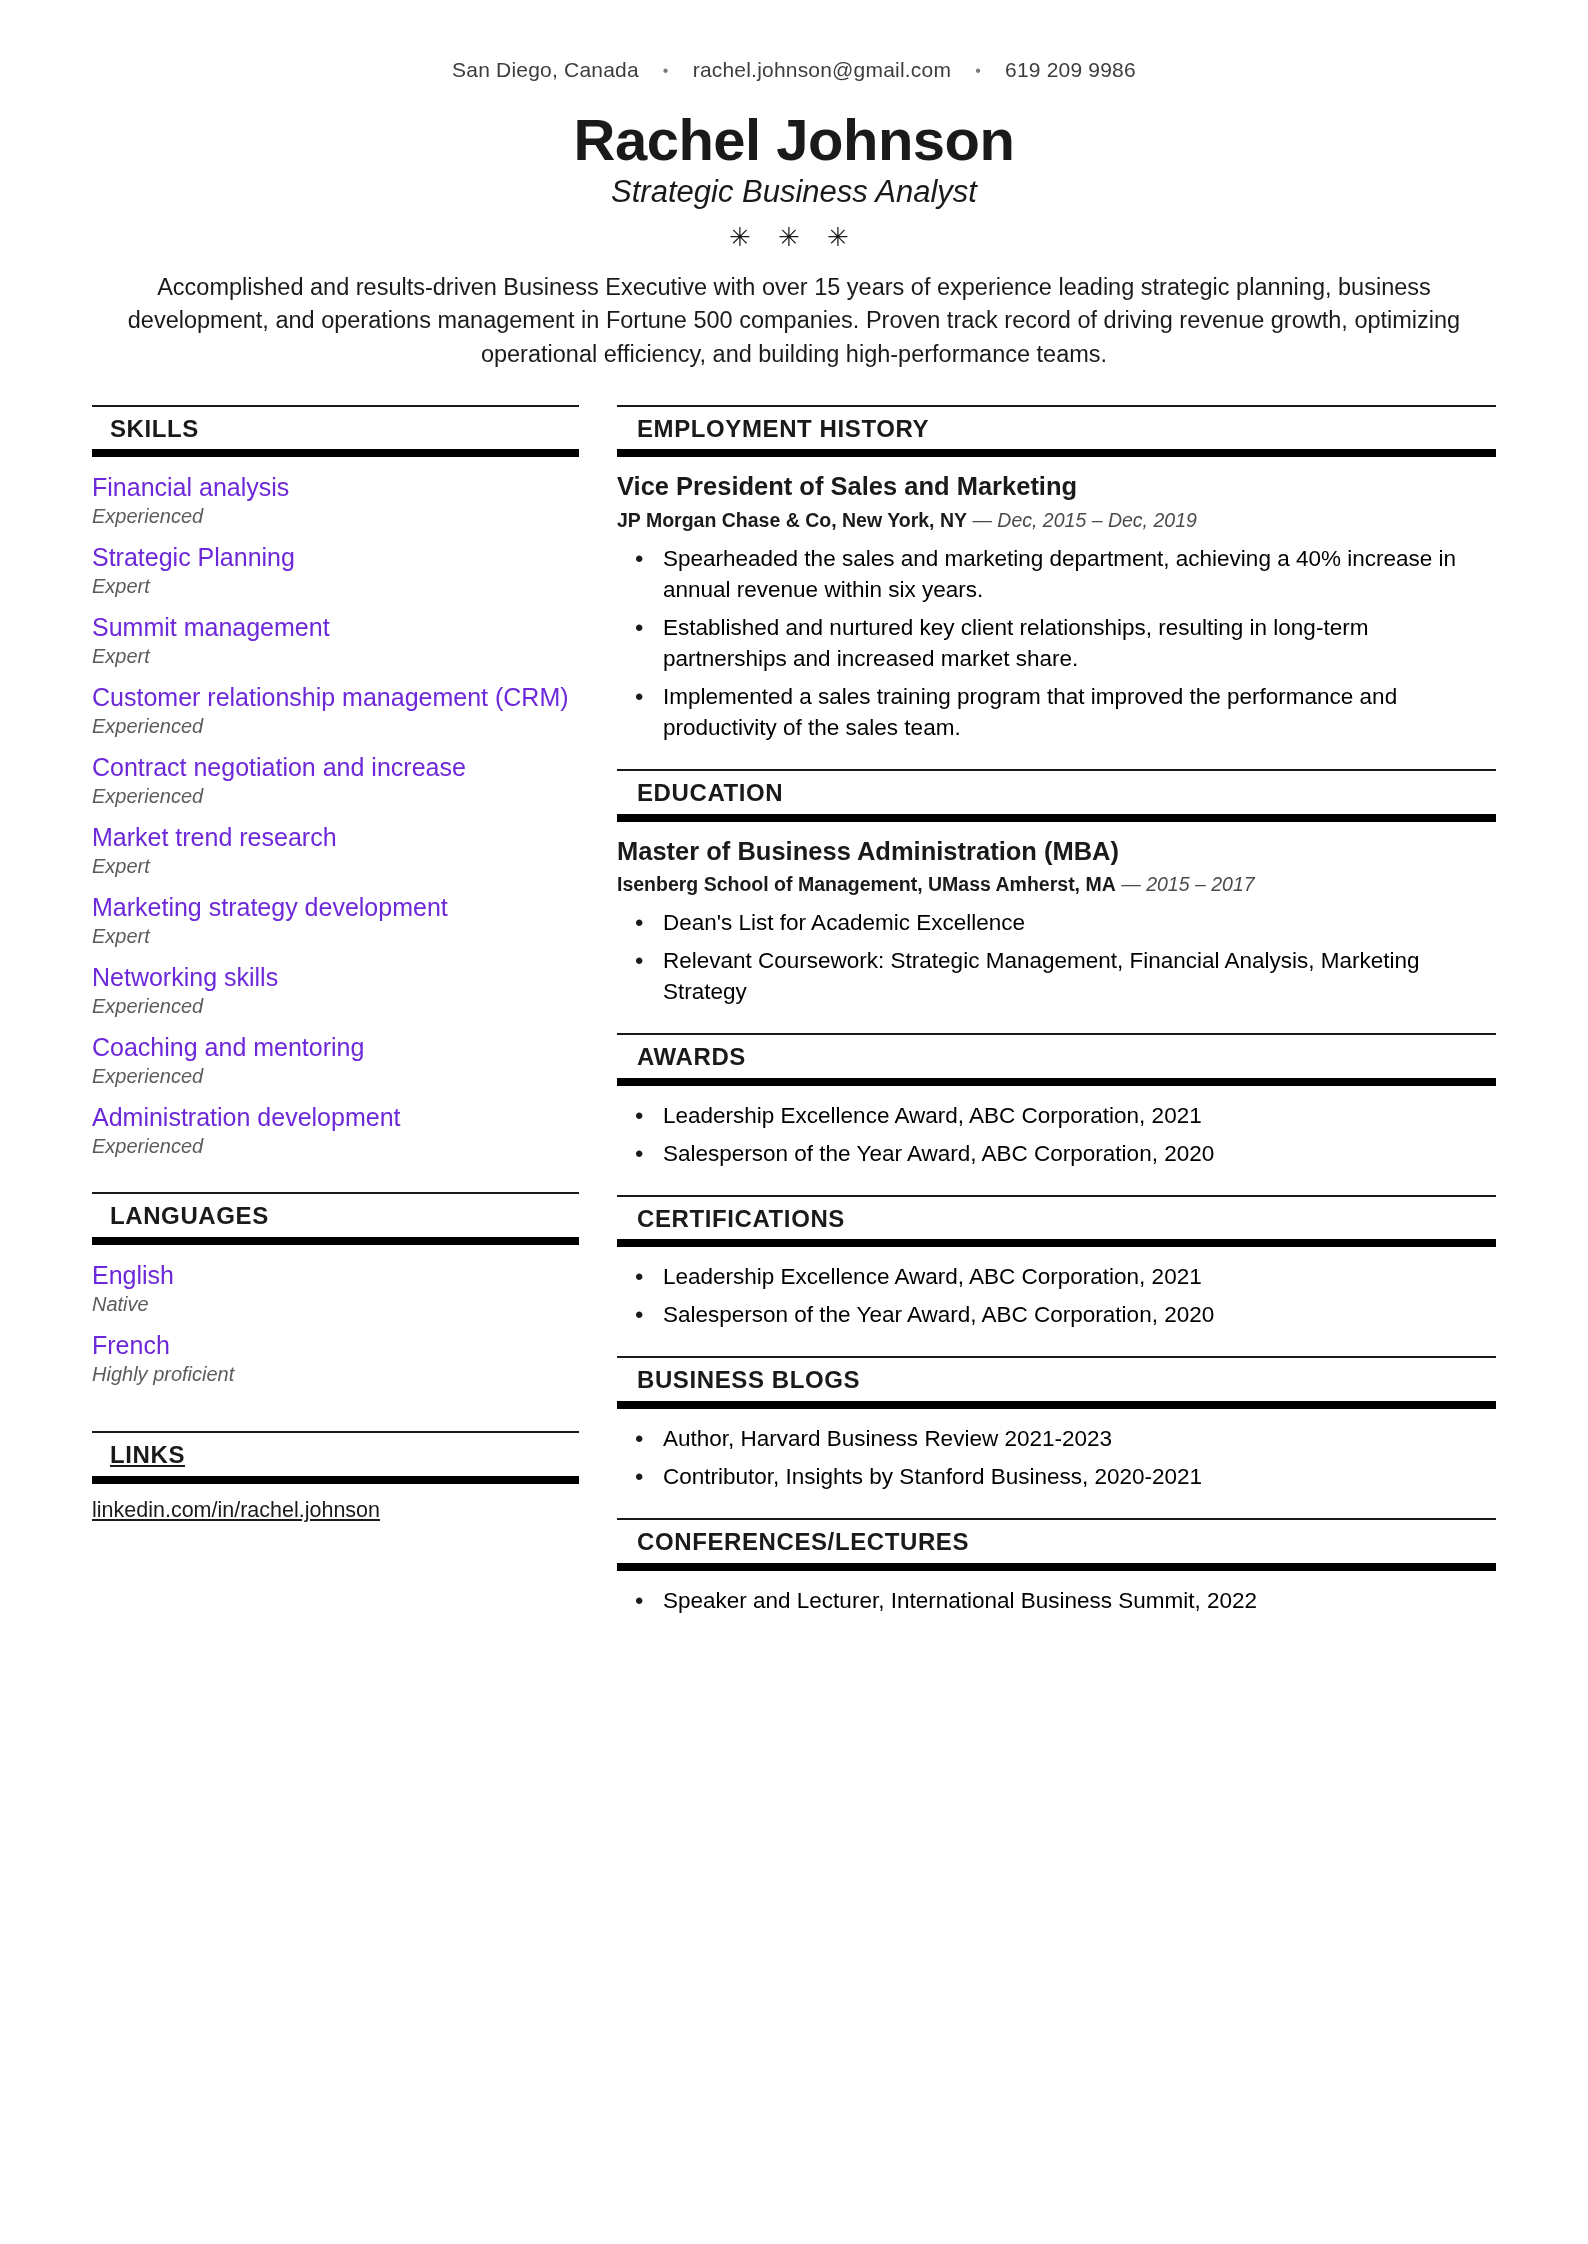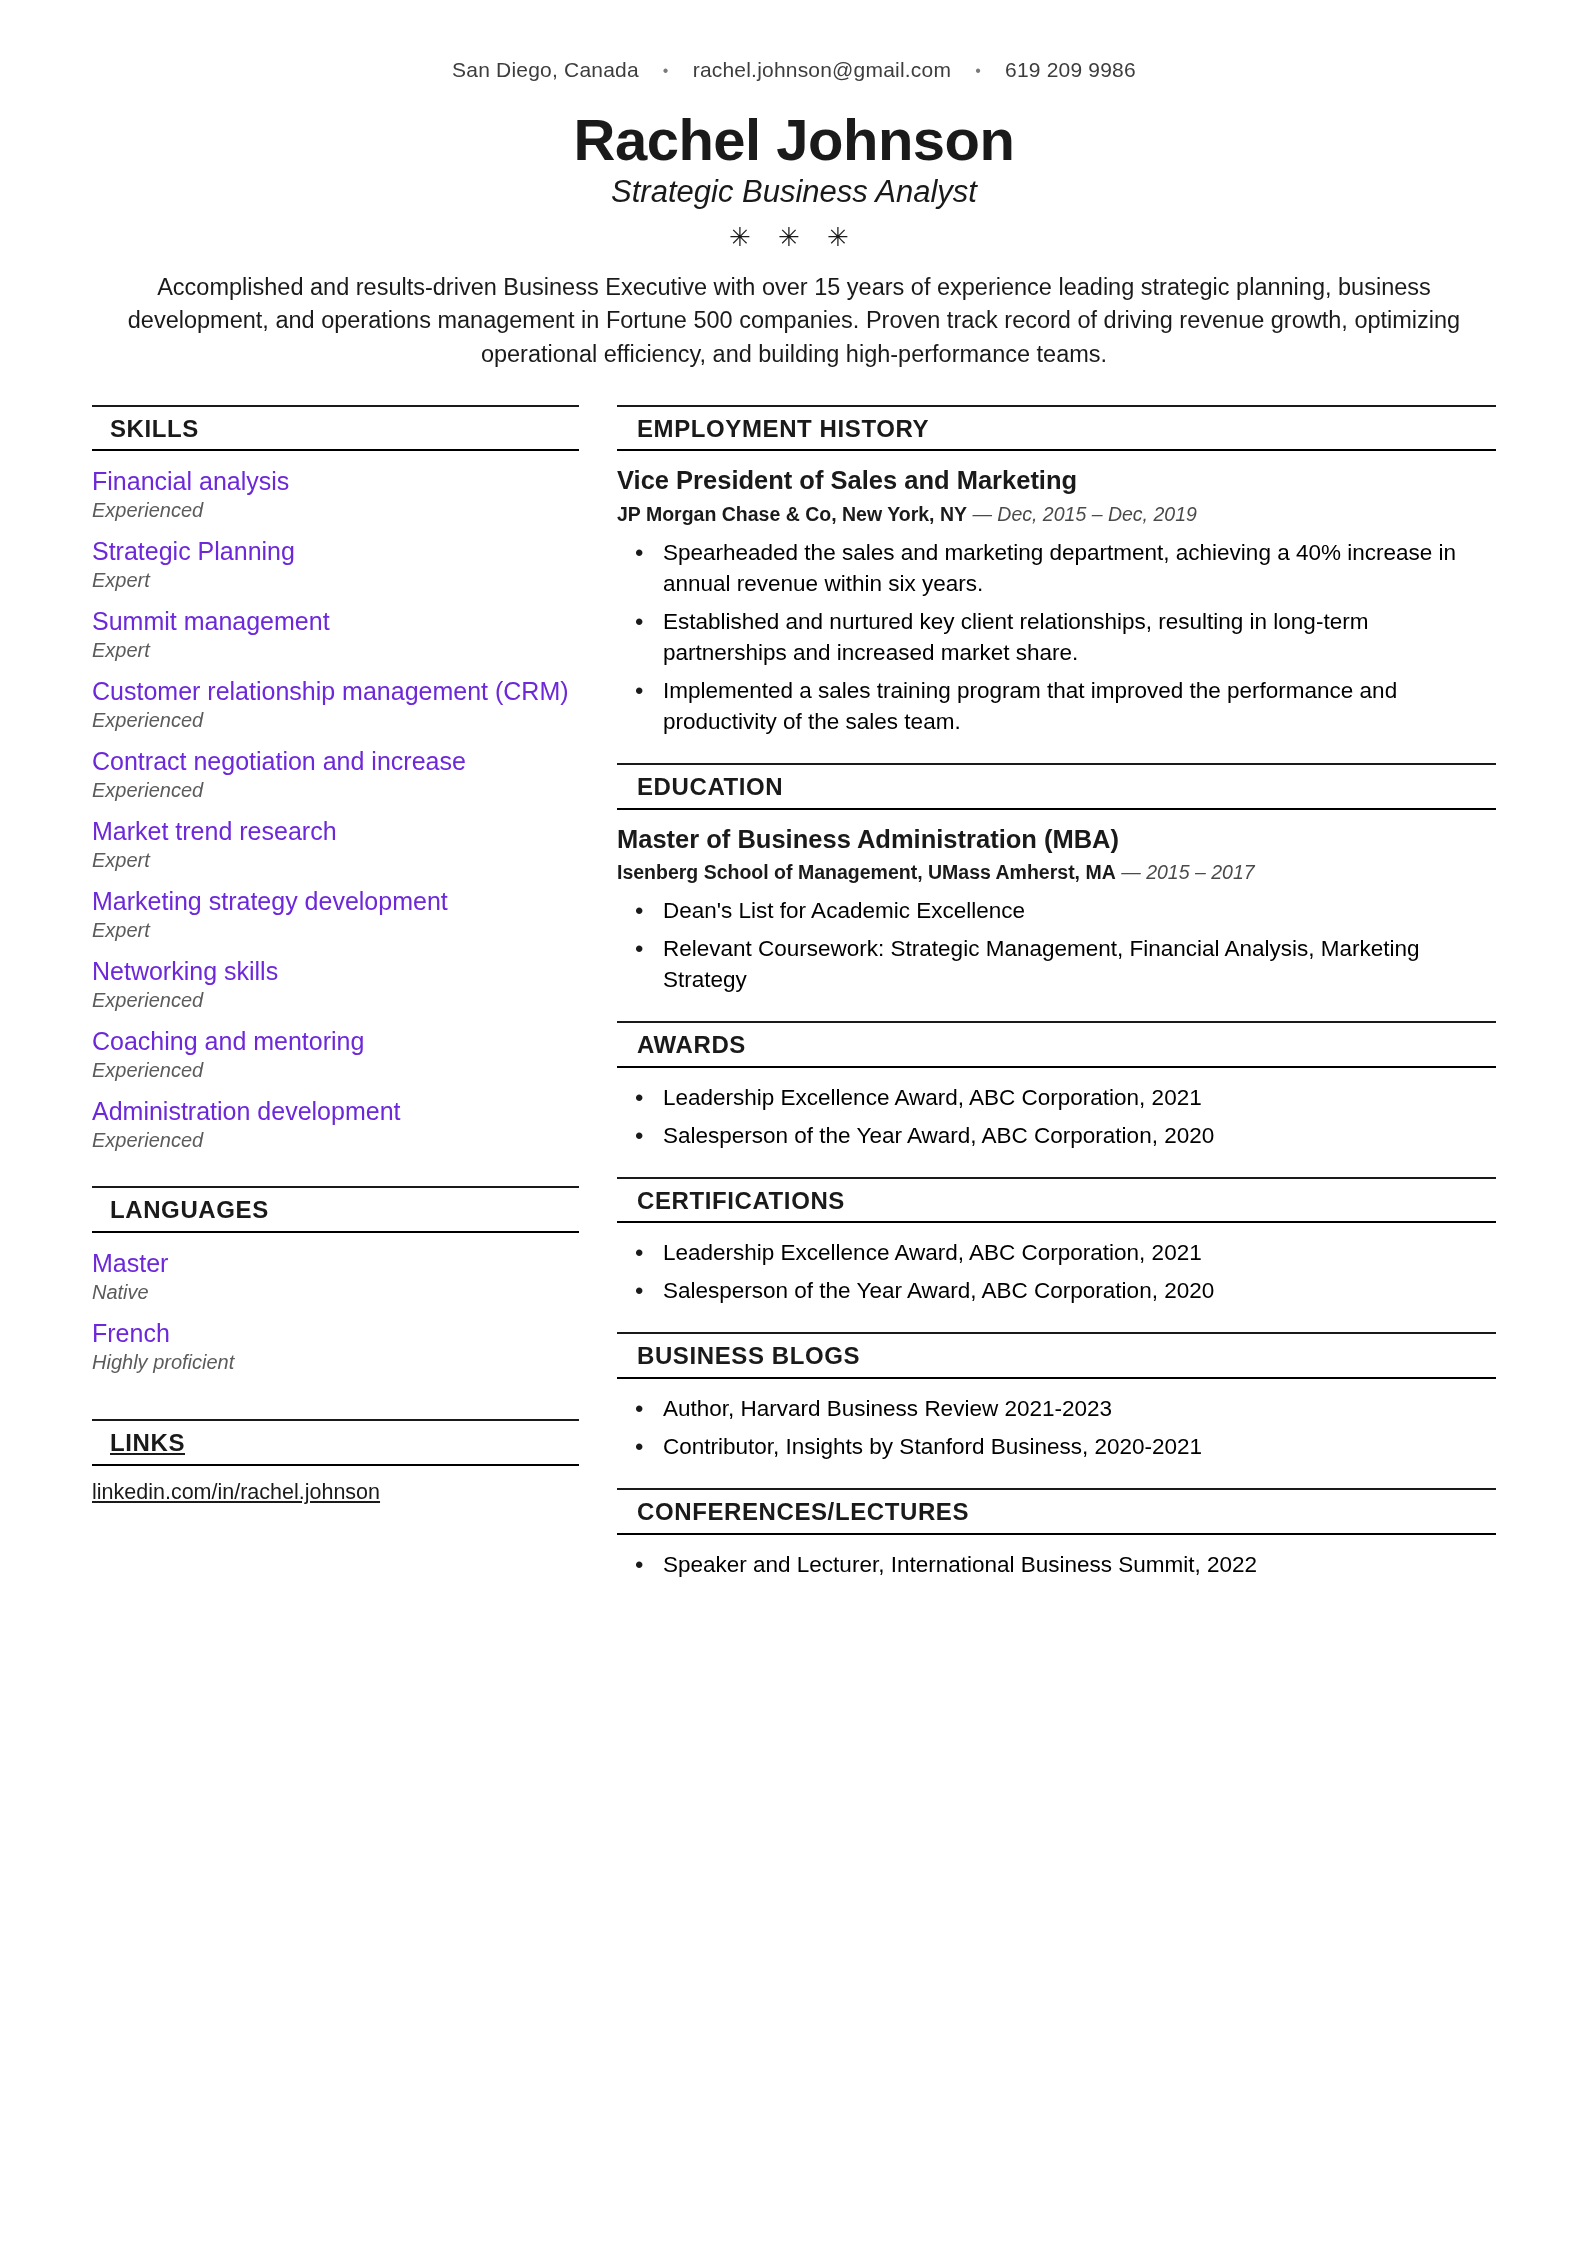--- a/index.html
+++ b/index.html
@@ -86,21 +86,21 @@
 
   .section {
     margin-bottom: 26px;
   }
   .section-head {
     font-size: 24px;
     font-weight: bold;
     letter-spacing: 0.6px;
     padding: 0 0 7px 18px;
     border-top: 2px solid #1a1a1a;
-    border-bottom: 2px solid #000000;
+    border-bottom: 8px solid #000000;
     padding-top: 8px;
     margin-bottom: 14px;
     line-height: 1.15;
   }
   .section-head.right { padding-left: 20px; }
 
   
   .skill {
     margin-bottom: 13px;
   }
@@ -230,21 +230,21 @@
         </div>
         <div class="skill">
           <div class="skill-name">Administration development</div>
           <div class="skill-level">Experienced</div>
         </div>
       </div>
 
       <div class="section" style="margin-top:34px;">
         <div class="section-head">LANGUAGES</div>
         <div class="skill">
-          <div class="skill-name">Master</div>
+          <div class="skill-name">English</div>
           <div class="skill-level">Native</div>
         </div>
         <div class="skill">
           <div class="skill-name">French</div>
           <div class="skill-level">Highly proficient</div>
         </div>
       </div>
 
       <div class="section" style="margin-top:45px;text-decoration:underline;">
         <div class="section-head">LINKS</div>

